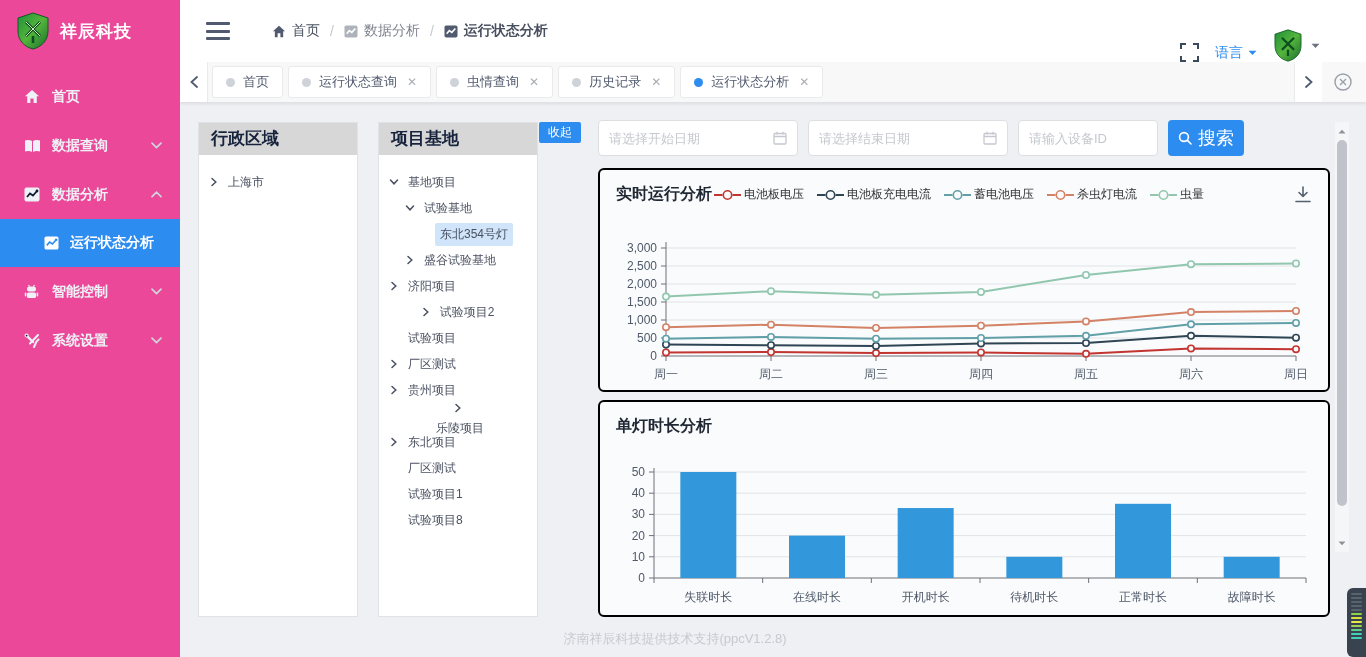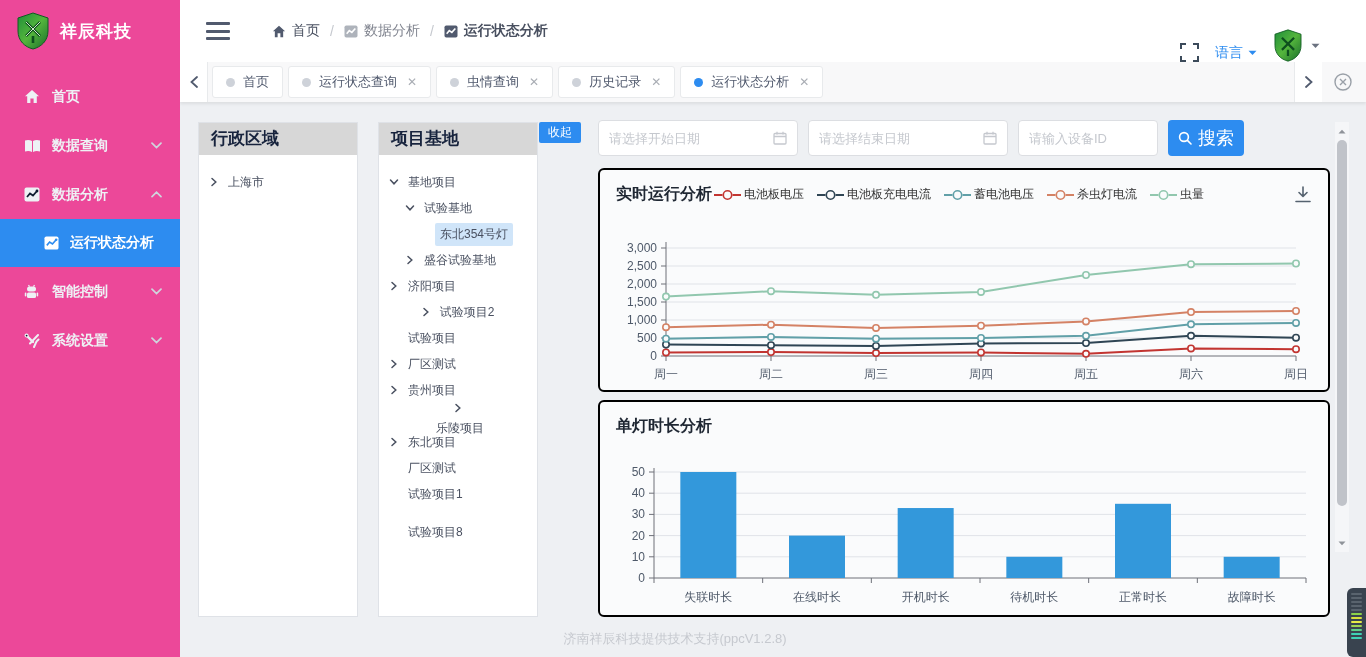--- a/index.html
+++ b/index.html
@@ -401,21 +401,21 @@
         <span class="tree-label">东北项目</span>
       </div>
       <div class="tree-row" style="padding-left: 0px;">
         <span class="spacer"></span>
         <span class="tree-label">厂区测试</span>
       </div>
       <div class="tree-row" style="padding-left: 0px;">
         <span class="spacer"></span>
         <span class="tree-label">试验项目1</span>
       </div>
-      <div class="tree-row" style="padding-left: 0px; margin-top: 12px;">
+      <div class="tree-row" style="padding-left: 0px;">
         <span class="spacer"></span>
         <span class="tree-label">试验项目8</span>
       </div>
     </div>
 </div>
 <div class="collapse-btn">收起</div>
 
 <div class="filter-input fi-start">
   <input type="text" placeholder="请选择开始日期" style="">
   <svg width="14" height="14" viewBox="0 0 14 14">

